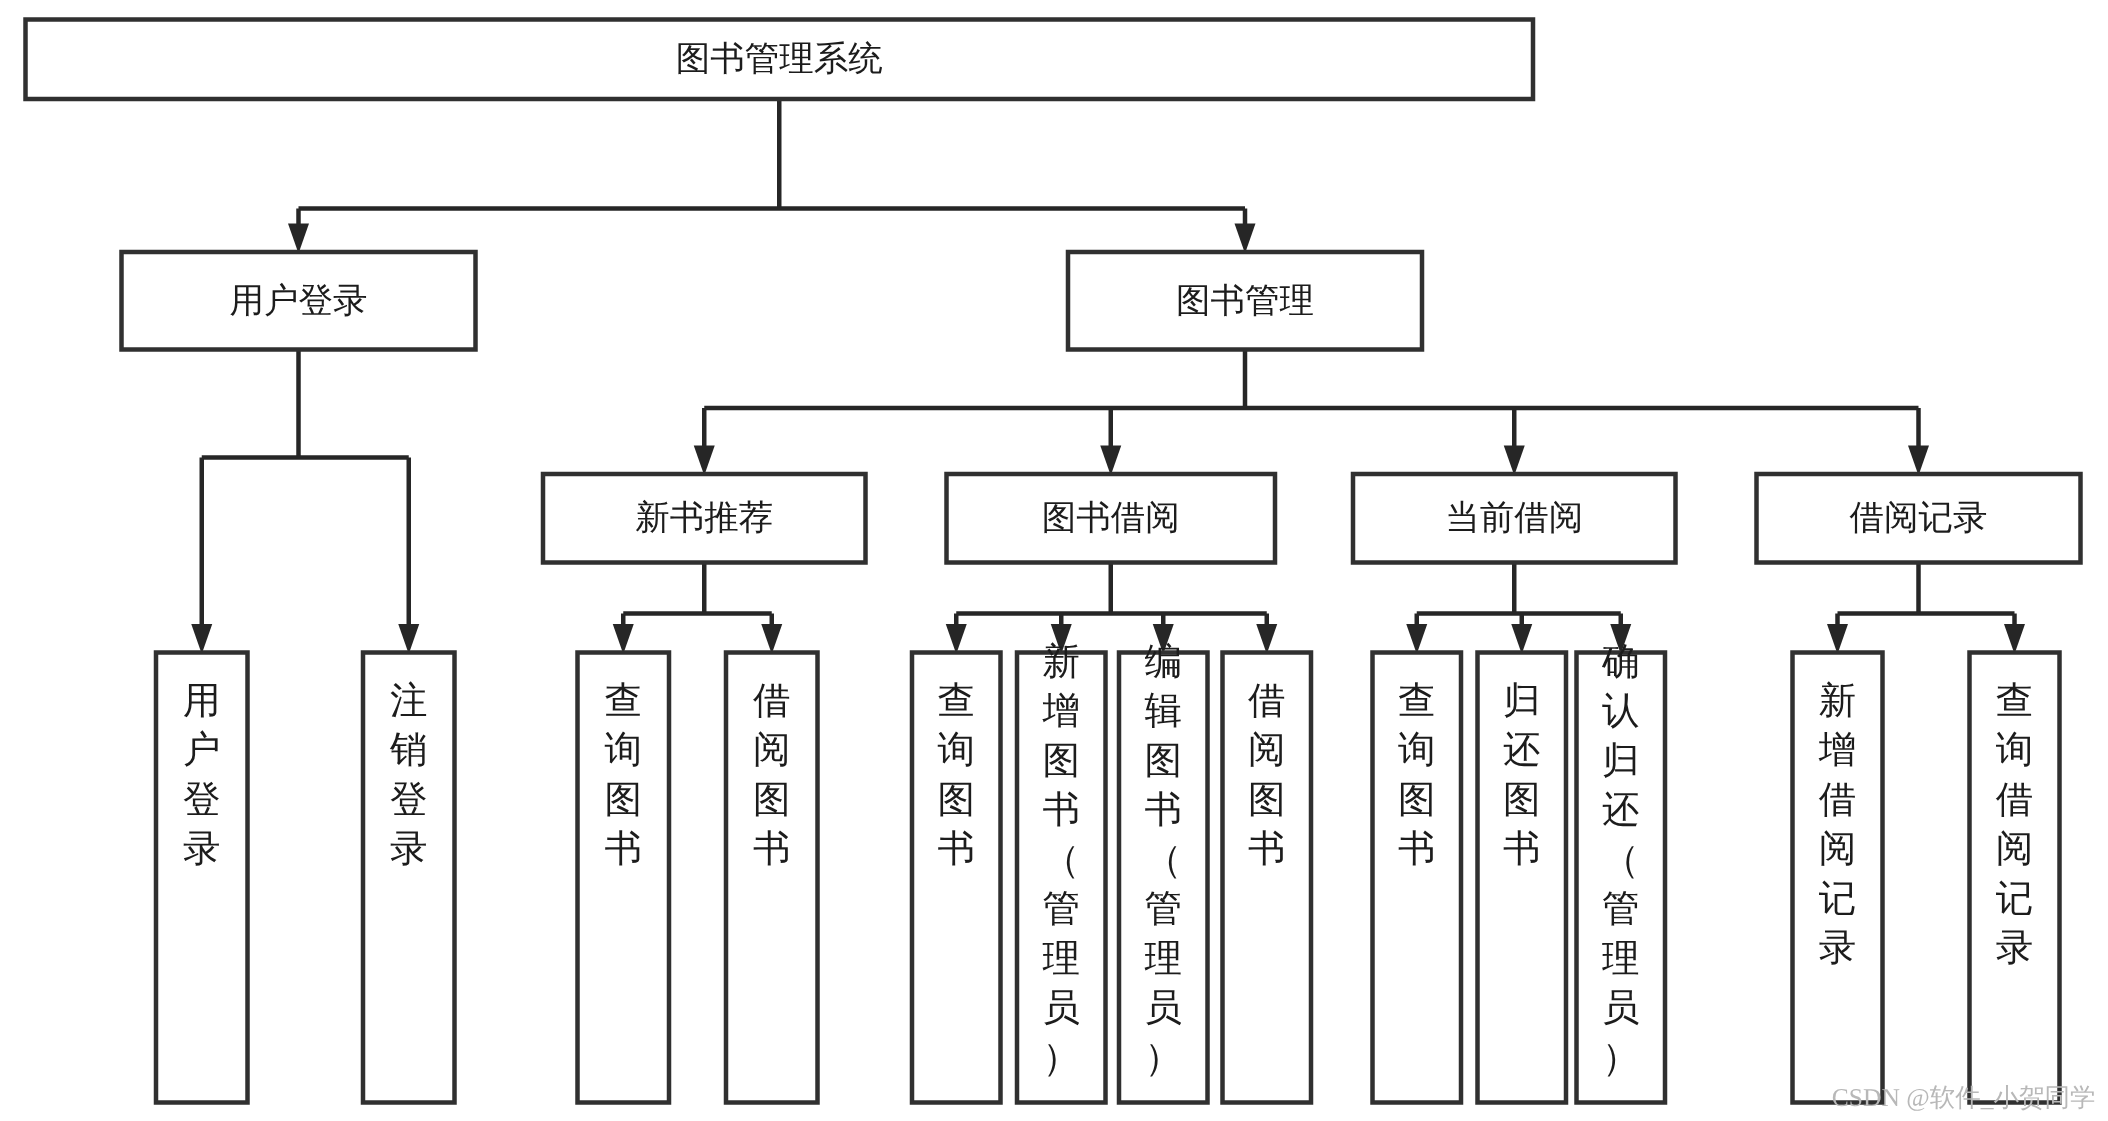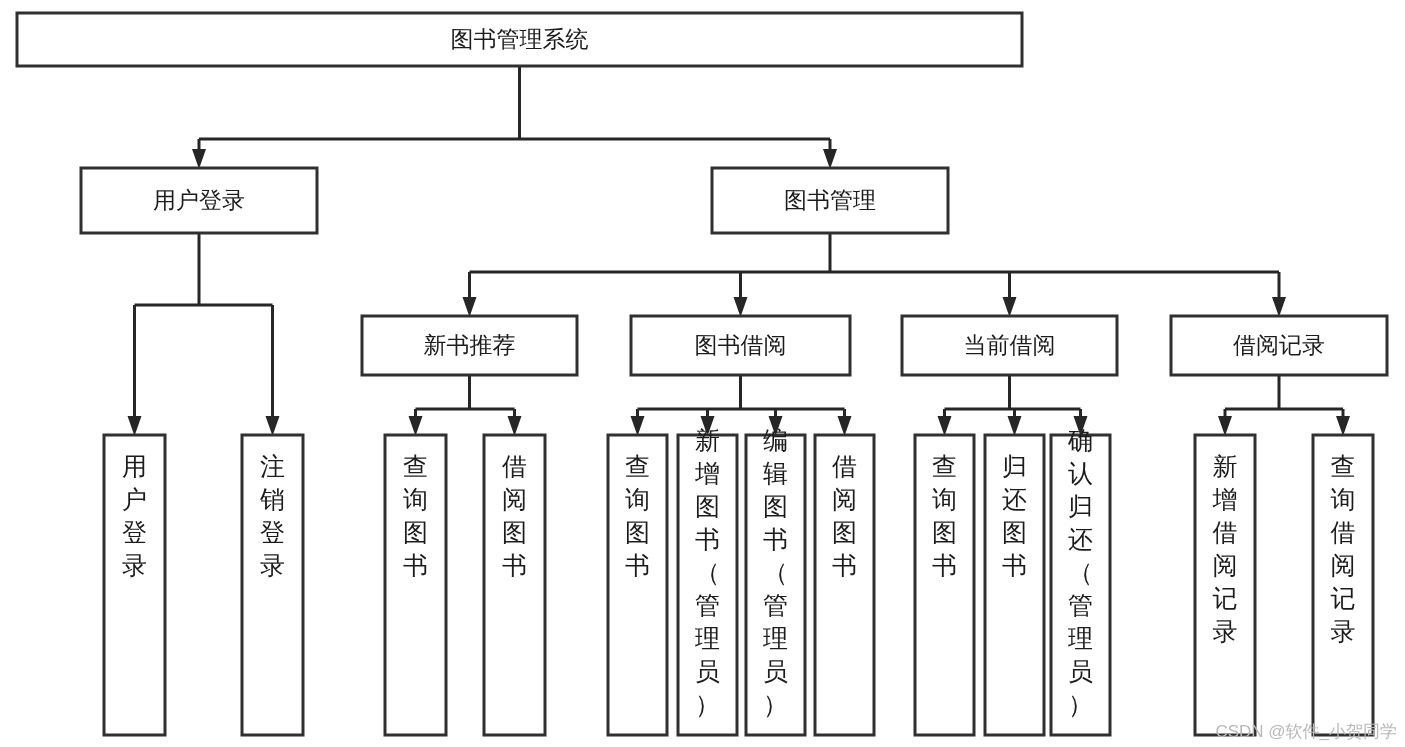--- a/index.html
+++ b/index.html
@@ -54,21 +54,21 @@
     font-family: "DejaVu Sans", "Liberation Sans", sans-serif;
     font-size: 25px;
     fill: #1c1c1c;
     text-anchor: middle;
     letter-spacing: 0px;
   }
   .watermark {
     position: absolute;
     right: 8px;
     bottom: 4px;
-    font-family: Liberation Sans, sans-serif;
+    font-family: Liberation Serif, serif;
     font-size: 17px;
     color: #b8b8b8;
     white-space: nowrap;
     user-select: none;
   }
 </style>
 </head>
 <body>
 
 <div id="diagram-root">

